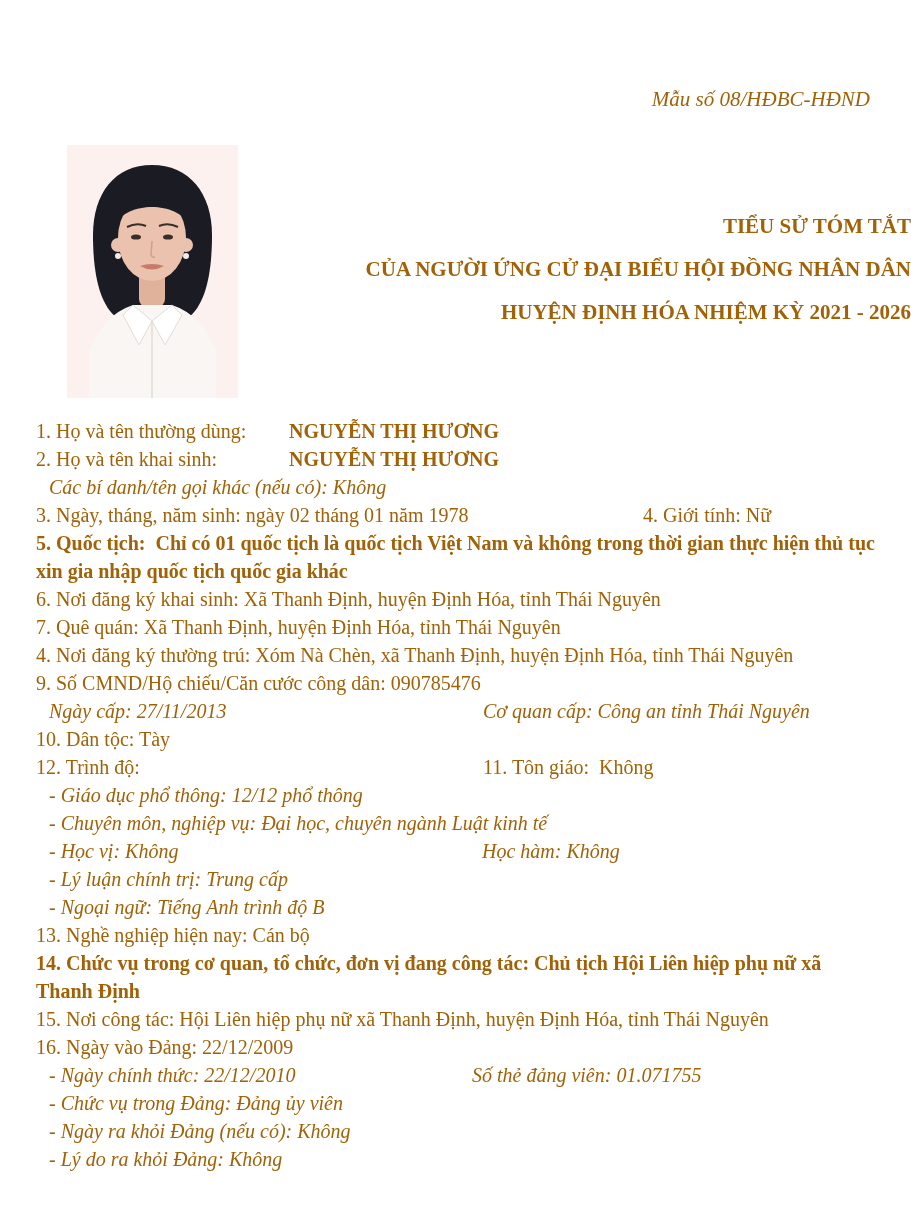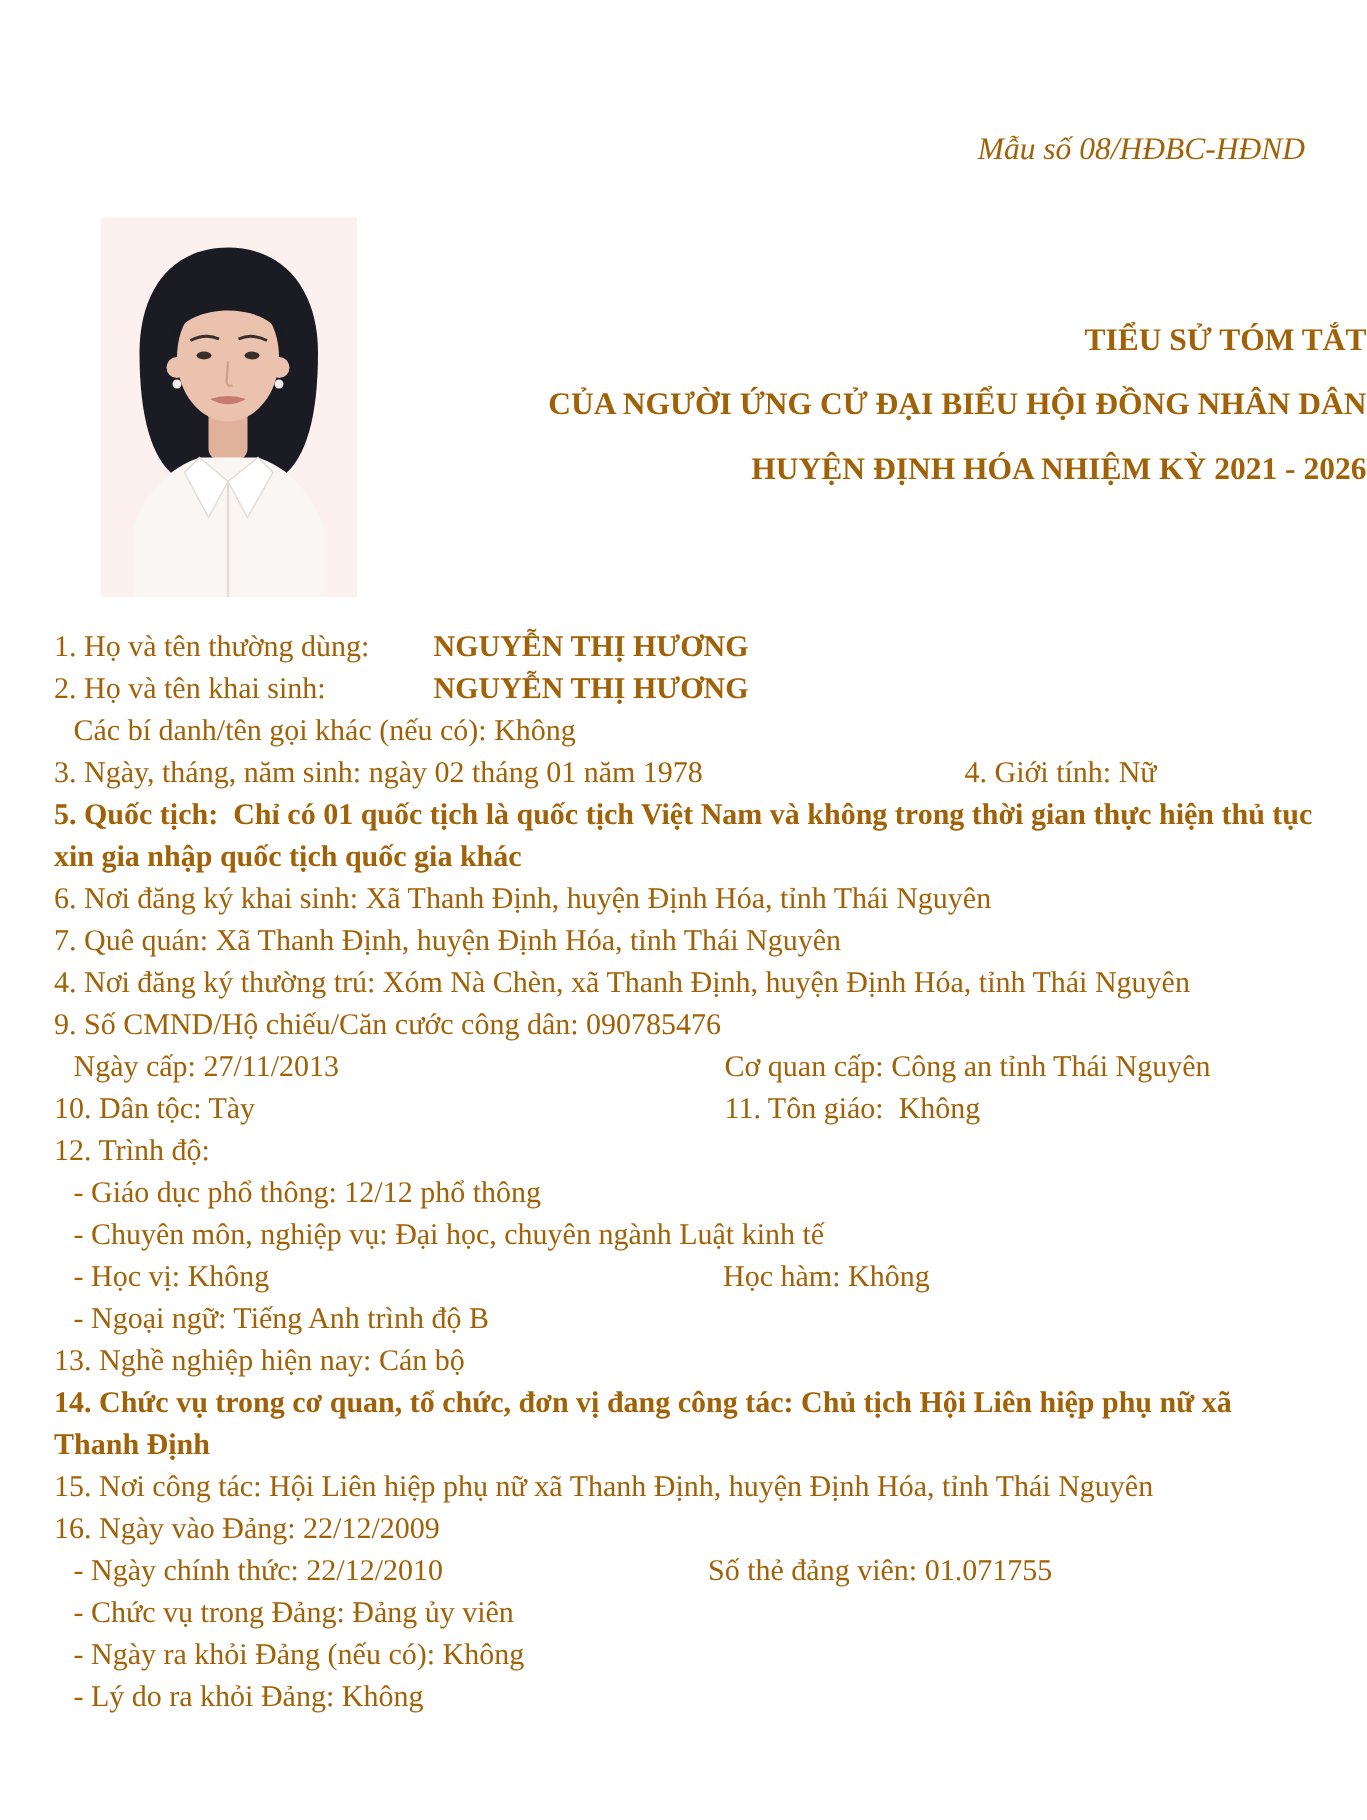--- a/index.html
+++ b/index.html
@@ -41,27 +41,27 @@
   .body-block {
     position: absolute;
     left: 36px;
     top: 417px;
     width: 840px;
     font-size: 20px;
     line-height: 28px;
   }
   .line { position: relative; white-space: pre; }
   .line.wrap { white-space: pre-wrap; font-weight: bold; }
-  .ind { padding-left: 13px; }
+  .ind { padding-left: 13px; font-style: italic; }
   .lblw { display: inline-block; width: 253px; }
   .b { font-weight: bold; }
   .col2 { position: absolute; top: 0; }
   .c-gender   { left: 607px; }
   .c-agency   { left: 447px; }
-  .c-religion { left: 447px; }
+  .c-religion { left: 447px; margin-top: 28px; }
   .c-acadtitle{ left: 446px; }
   .c-card     { left: 436px; }
 </style>
 </head>
 <body>
 
 <div class="page">
 
   <div class="form-number">Mẫu số 08/HĐBC-HĐND</div>
 
@@ -133,20 +133,21 @@
     <div class="line"><span>10. Dân tộc: Tày</span><span class="col2 c-religion">11. Tôn giáo:  Không</span></div>
 
     <div class="line">12. Trình độ:</div>
 
     <div class="line ind">- Giáo dục phổ thông: 12/12 phổ thông</div>
 
     <div class="line ind">- Chuyên môn, nghiệp vụ: Đại học, chuyên ngành Luật kinh tế</div>
 
     <div class="line ind"><span>- Học vị: Không</span><span class="col2 c-acadtitle">Học hàm: Không</span></div>
 
+    <div class="line ind">- Lý luận chính trị: Trung cấp</div>
 
     <div class="line ind">- Ngoại ngữ: Tiếng Anh trình độ B</div>
 
     <div class="line">13. Nghề nghiệp hiện nay: Cán bộ</div>
 
     <div class="line wrap">14. Chức vụ trong cơ quan, tổ chức, đơn vị đang công tác: Chủ tịch Hội Liên hiệp phụ nữ xã Thanh Định</div>
 
     <div class="line">15. Nơi công tác: Hội Liên hiệp phụ nữ xã Thanh Định, huyện Định Hóa, tỉnh Thái Nguyên</div>
 
     <div class="line">16. Ngày vào Đảng: 22/12/2009</div>

